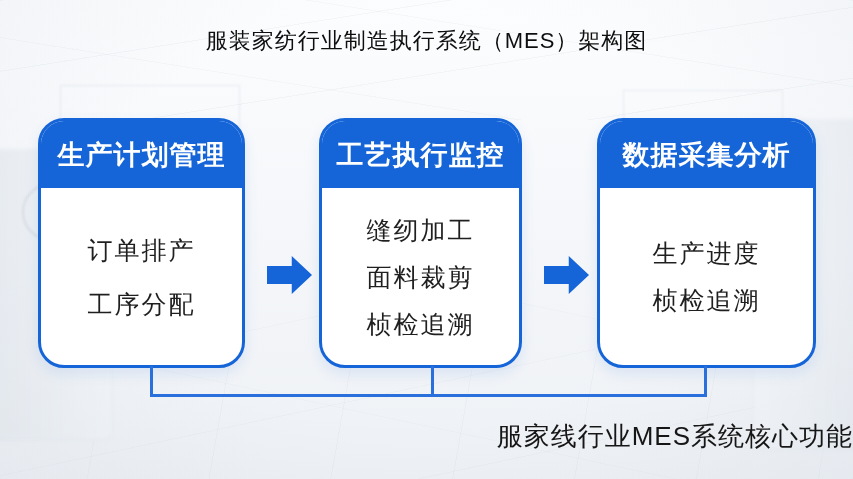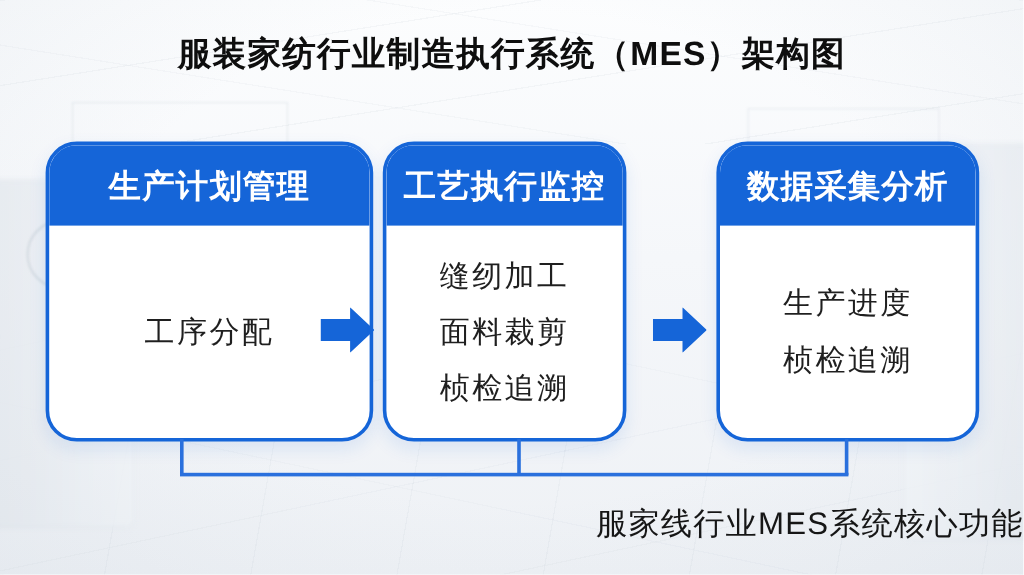--- a/index.html
+++ b/index.html
@@ -54,30 +54,30 @@
     right:70px;top:90px;width:160px;height:260px;
     border:1px solid rgba(168,180,194,.20);filter:blur(1px);
   }
   .vignette{
     left:0;top:0;right:0;bottom:0;
     background:radial-gradient(ellipse at 50% 45%, rgba(255,255,255,0) 55%, rgba(198,208,219,.22) 100%);
   }
   
   .page-title{
     position:absolute;left:0;right:0;top:26px;text-align:center;
-    font-size:28px;font-weight:700;color:var(--title-color);letter-spacing:1px;
+    font-size:22px;font-weight:400;color:var(--title-color);letter-spacing:1px;
   }
   
   .card{
     position:absolute;top:118px;height:250px;background:#ffffff;
     border:3px solid var(--accent);border-radius:26px;overflow:hidden;
     box-shadow:0 6px 14px rgba(21,101,216,.10);
     display:flex;flex-direction:column;
   }
-  .card-1{left:38px;width:273px;justify-content:space-between;}
+  .card-1{left:38px;width:207px;justify-content:space-between;}
   .card-2{left:319px;width:203px;}
   .card-3{left:597px;width:219px;}
   .card-header{
     height:67px;flex:0 0 67px;background:var(--accent);
     display:flex;align-items:center;justify-content:center;
     color:var(--header-color);font-size:27px;font-weight:700;letter-spacing:1px;
   }
   .card-body{
     flex:1;display:flex;flex-direction:column;align-items:center;justify-content:center;
   }
@@ -118,20 +118,21 @@
   <div class="decor wall-circle"></div>
   <div class="decor wall-panel"></div>
   <div class="decor wall-panel2"></div>
   <div class="decor vignette"></div>
 
   <div class="page-title">服装家纺行业制造执行系统（MES）架构图</div>
 
   <div class="card card-1">
     <div class="card-header">生产计划管理</div>
     <div class="card-body gap-wide">
+      <div class="card-item">订单排产</div>
       <div class="card-item">工序分配</div>
     </div>
   </div>
 
   <div class="flow-arrow arrow-1"></div>
 
   <div class="card card-2">
     <div class="card-header">工艺执行监控</div>
     <div class="card-body gap-narrow">
       <div class="card-item">缝纫加工</div>

